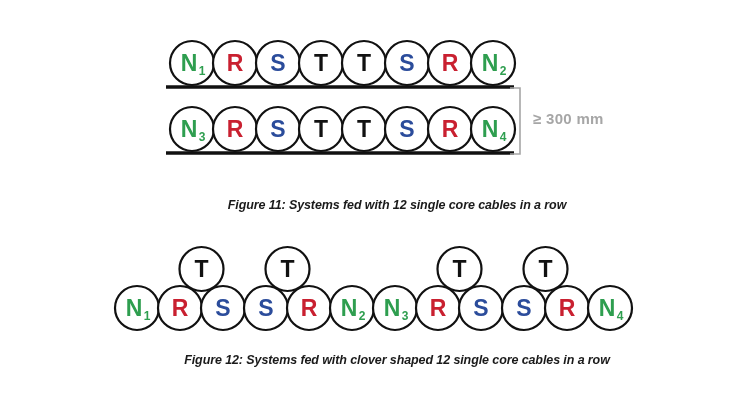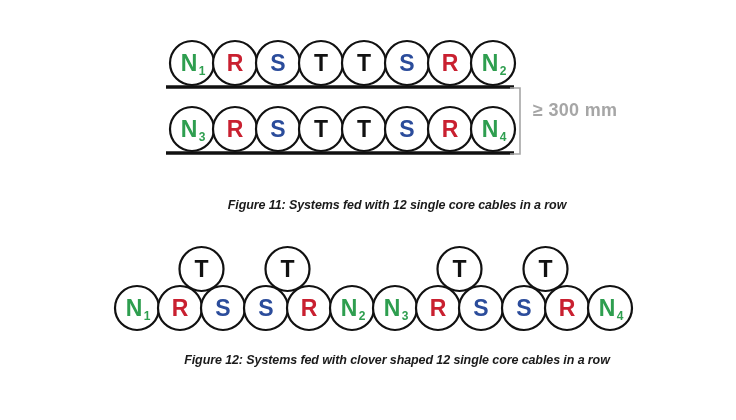--- a/index.html
+++ b/index.html
@@ -36,22 +36,22 @@
     color: #1a1a1a;
     letter-spacing: -0.1px;
     white-space: nowrap;
     margin-left: 29px;
   }
   #caption-11 { top: 198px; }
   #caption-12 { top: 353px; text-align: center; }
   .dim-label {
     position: absolute;
     left: 533px;
-    top: 100px;
-    font-size: 18px;
+    top: 110px;
+    font-size: 15px;
     font-weight: 700;
     color: #a6a6a6;
     white-space: nowrap;
     letter-spacing: 0.3px;
   }
 </style>
 </head>
 <body>
 
 <div class="stage">

